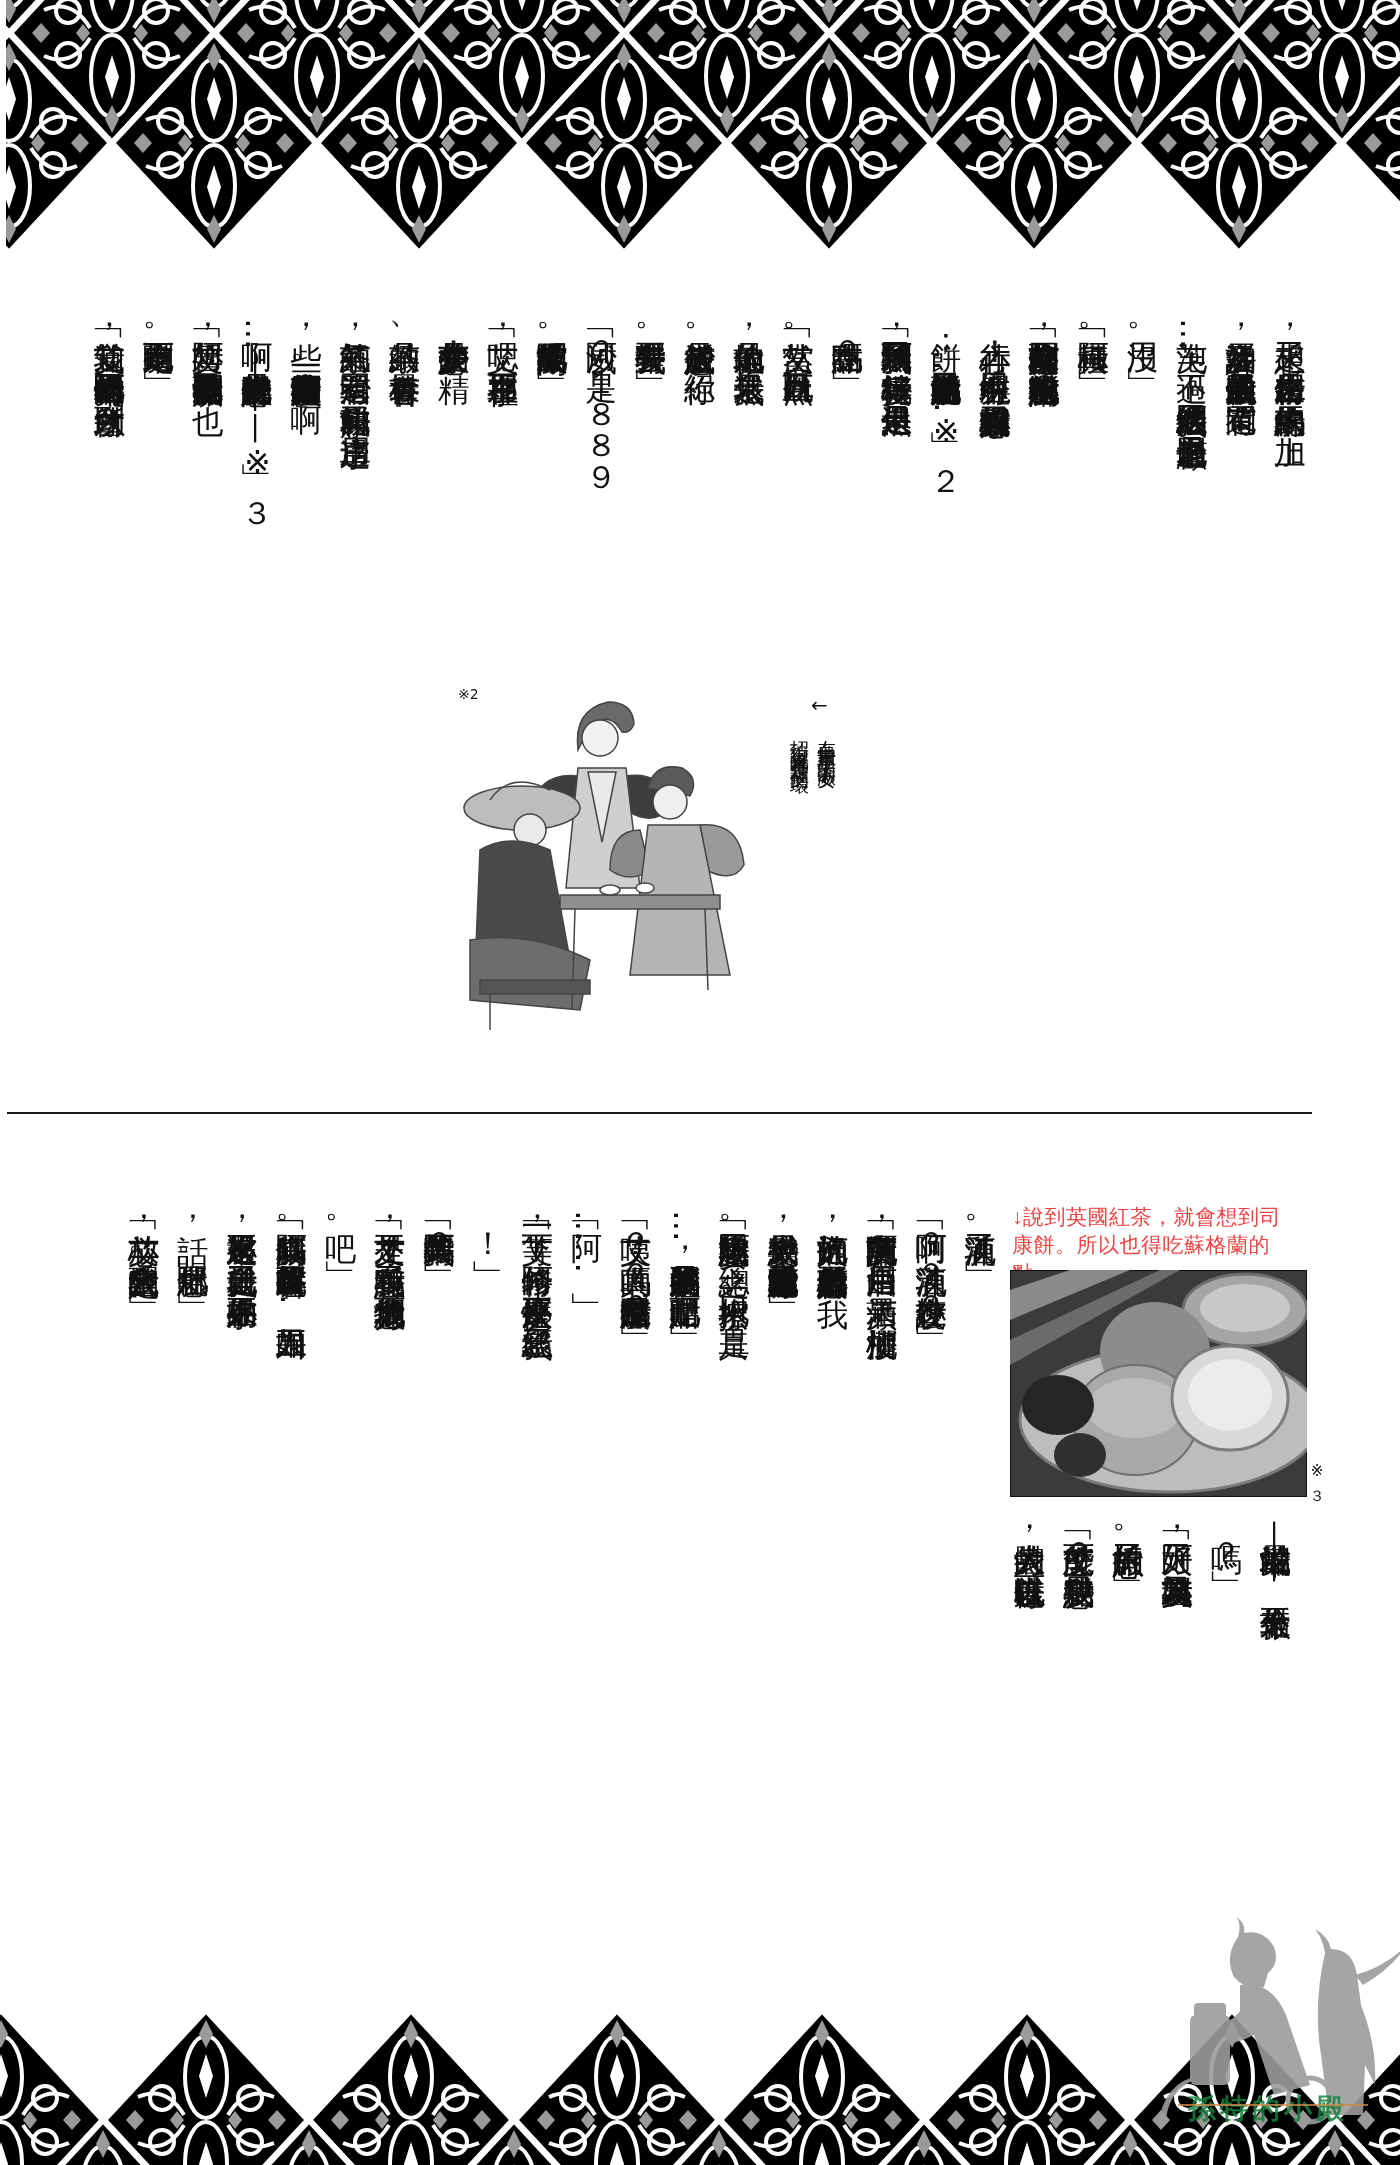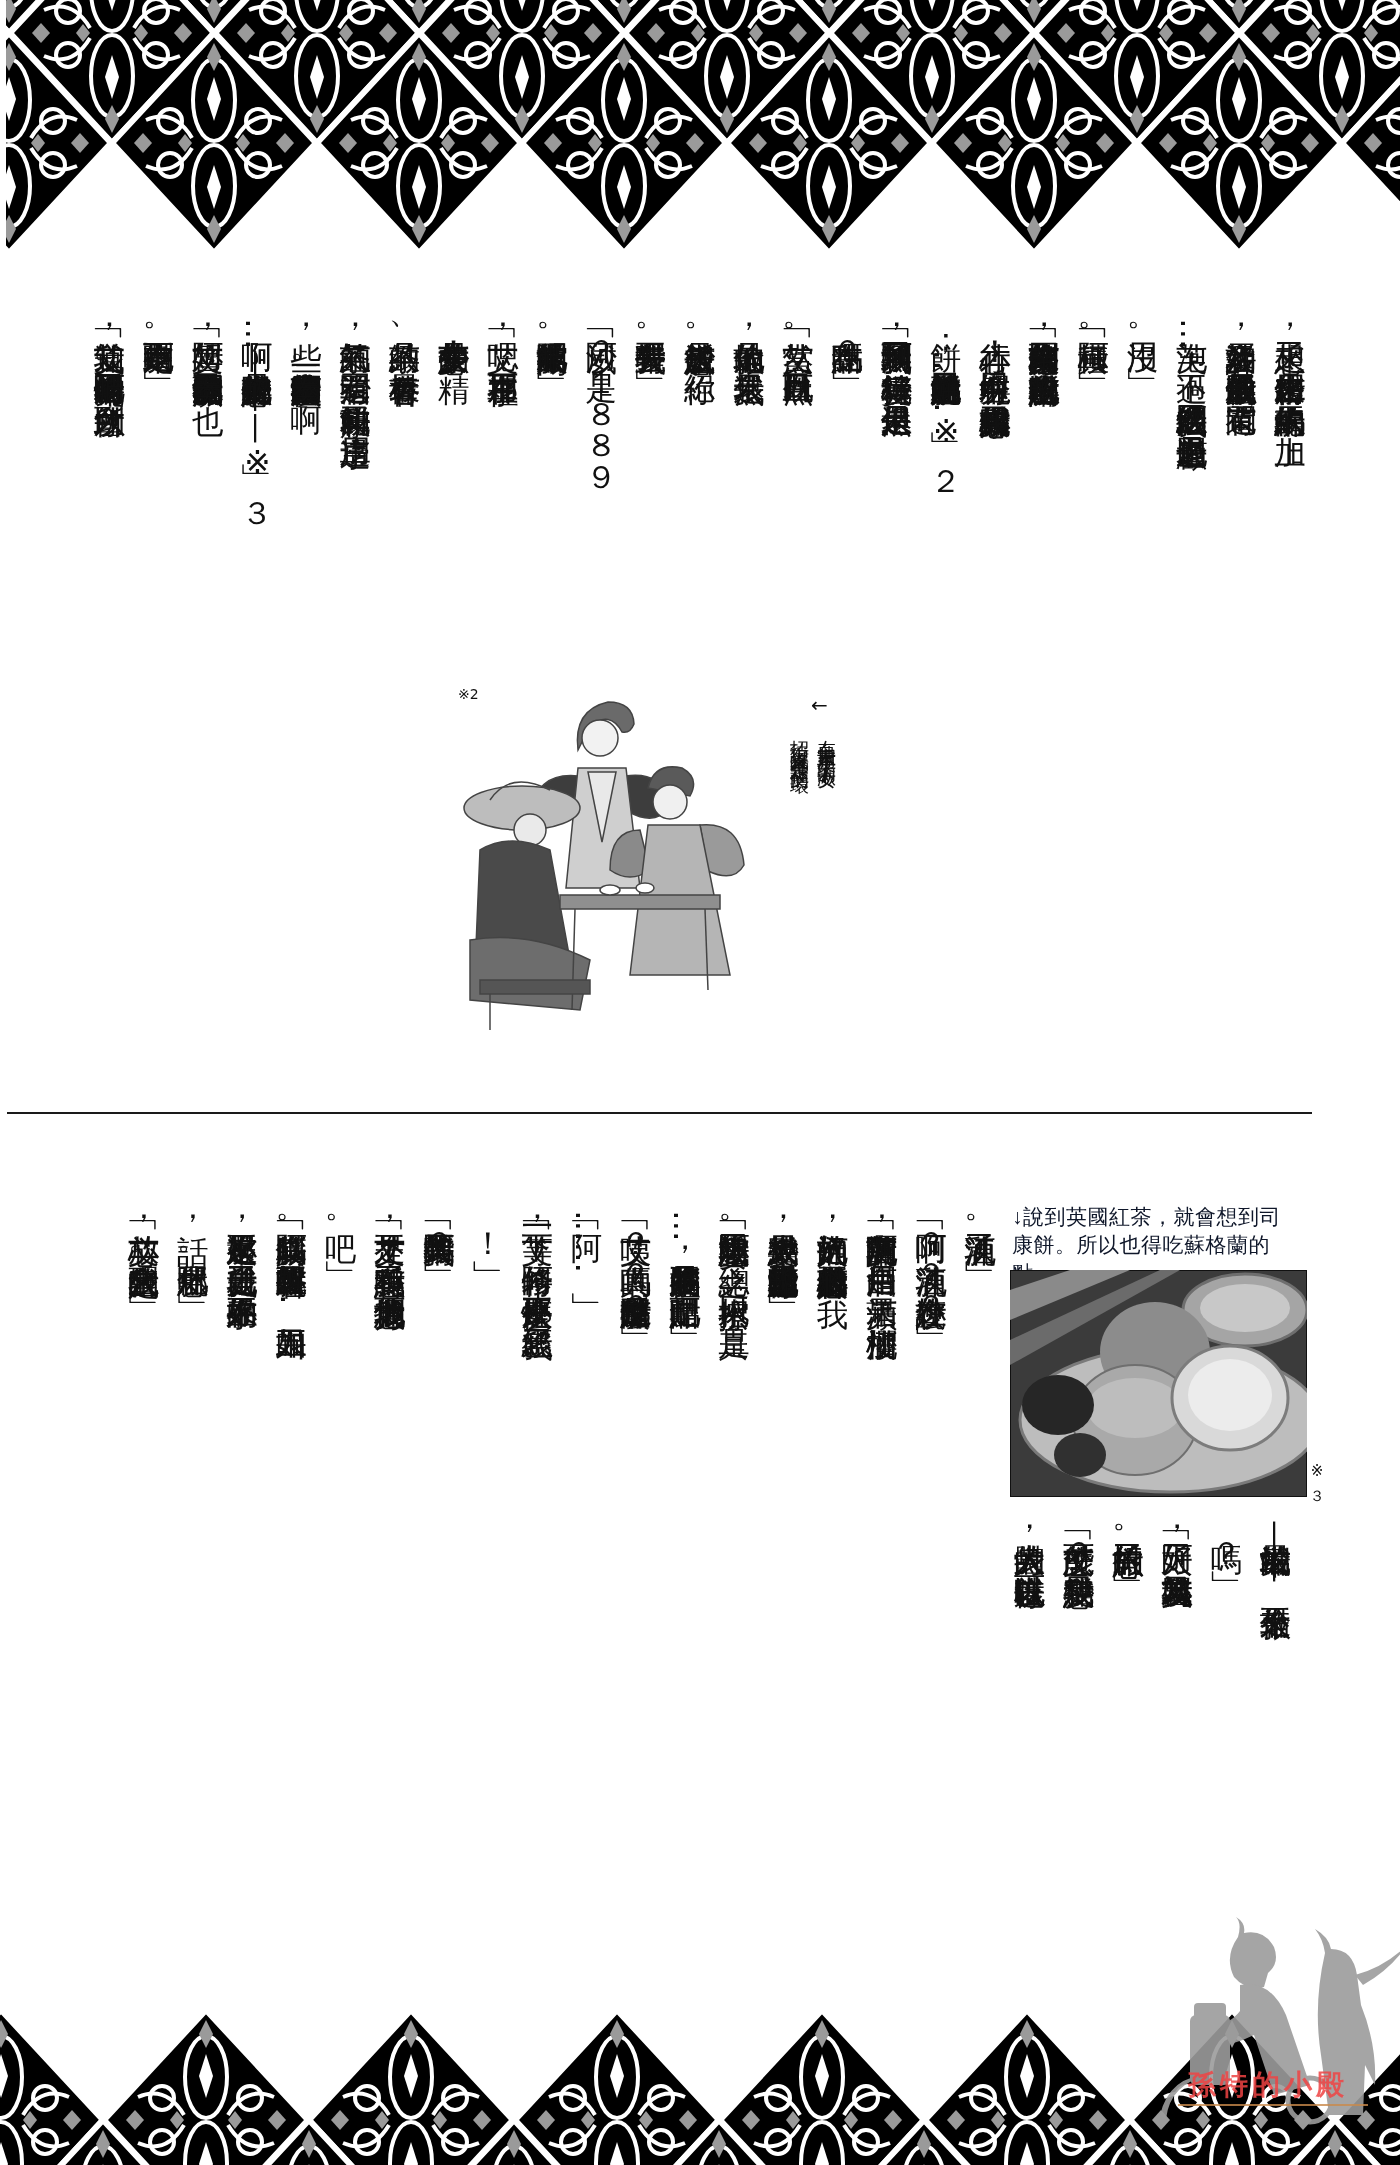--- a/index.html
+++ b/index.html
@@ -2,21 +2,21 @@
 <html><head>
 <meta charset="utf-8">
 <style>
   html, body { margin:0; padding:0; background:#ffffff; }
   body { width:1400px; height:2165px; position:relative; overflow:hidden; font-family:"DejaVu Sans", sans-serif; color:#111111; }
   .abs { position:absolute; }
   .vcols { position:absolute; writing-mode:vertical-rl; font-size:31.5px; line-height:49.2px; white-space:nowrap; color:#111111; font-family:"DejaVu Sans", sans-serif; }
   .vcols > div { margin:0; padding:0; }
   .divider { position:absolute; left:7px; top:1112px; width:1305px; height:2px; background:#1a1a1a; }
   .small-vcap { position:absolute; writing-mode:vertical-rl; font-size:19px; letter-spacing:3px; line-height:27px; white-space:nowrap; color:#111; font-family:"DejaVu Sans", sans-serif; }
-  .photo-caption { position:absolute; left:1012px; top:1203px; width:300px; font-size:21px; line-height:28px; letter-spacing:0.5px; color:#0f172a; font-family:Liberation Sans, sans-serif; }
+  .photo-caption { position:absolute; left:1012px; top:1203px; width:300px; font-size:21px; line-height:28px; letter-spacing:0.5px; color:#ef4444; font-family:Liberation Sans, sans-serif; }
   .note-label { position:absolute; font-size:14px; font-family:"DejaVu Sans", sans-serif; color:#111; }
   .note-label-v { position:absolute; writing-mode:vertical-rl; font-size:15px; line-height:15px; font-family:"DejaVu Sans", sans-serif; color:#111; }
   .watermark-text { position:absolute; left:1188px; top:2066px; font-size:28px; letter-spacing:4px; font-weight:bold; font-family:"DejaVu Sans", sans-serif; opacity:0.85; white-space:nowrap; }
   .watermark-line { position:absolute; left:1178px; top:2104px; width:190px; height:2px; opacity:0.8; }
 </style>
 </head>
 <body>
 
 <svg class="abs" style="left:0;top:0" width="1400" height="262" viewBox="0 0 1400 262">
   <defs>
@@ -216,14 +216,14 @@
 
     <path d="M175,38 q-2,-14 -10,-24 q14,8 16,20 q22,0 26,26 l4,30 q16,40 14,80 l-10,-20 l-2,50 l-34,0 l-8,-60 q-8,-50 4,-102 z"></path>
     <path d="M205,60 q30,-8 52,-30 q-16,24 -44,40 z"></path>
 
     <rect x="40" y="100" width="40" height="70" rx="6"></rect>
     <rect x="44" y="88" width="32" height="16" rx="4"></rect>
     <path d="M10,200 q10,-40 50,-40 q-40,8 -44,44 z"></path>
     <circle cx="160" cy="185" r="22" fill="none" stroke="#9c9c9c" stroke-width="5"></circle>
   </g>
 </svg>
-<div class="watermark-text" style="color:#ef4444;">孫特的小殿</div>
+<div class="watermark-text" style="color:#15803d;margin-top:24px;">孫特的小殿</div>
 <div class="watermark-line" style="background:#c98a4b;"></div>
 
 </body></html>

